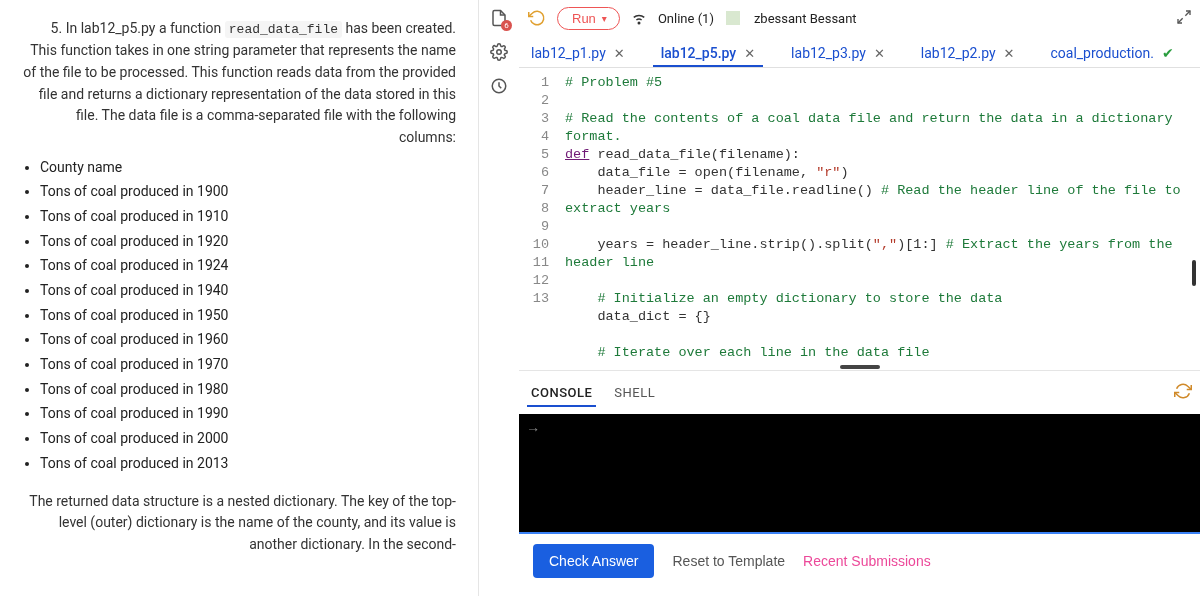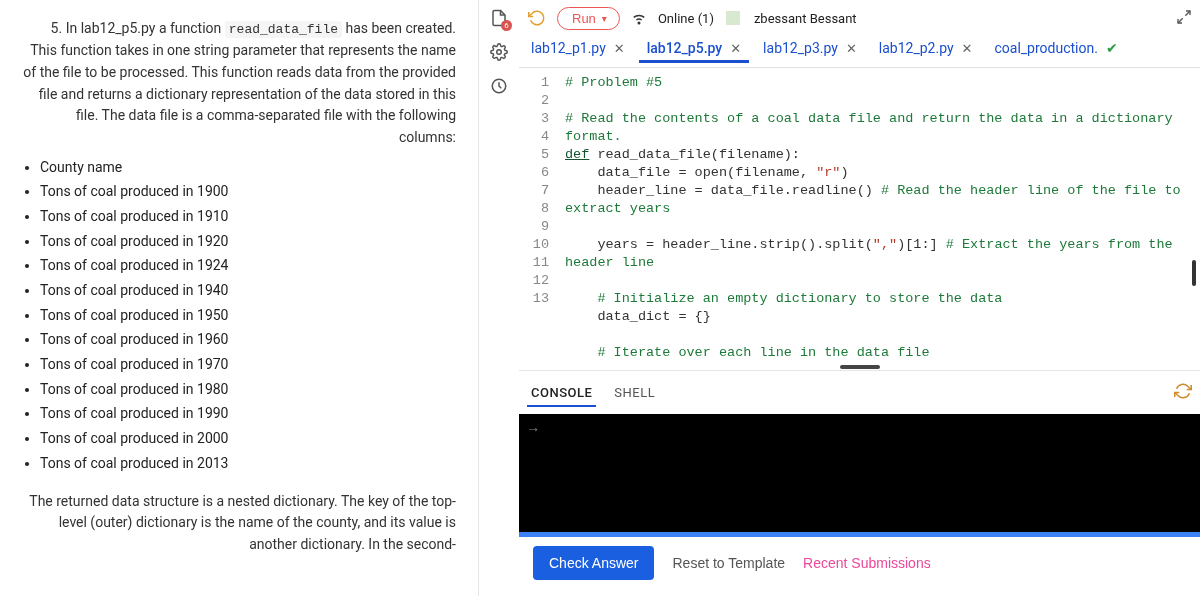--- a/index.html
+++ b/index.html
@@ -15,45 +15,45 @@
 .side-icon { width: 20px; height: 20px; display: flex; align-items: center; justify-content: center; color: #555; position: relative; }
 .badge { position: absolute; bottom: -3px; right: -3px; background: #d9534f; color: #fff; font-size: 8px; border-radius: 50%; width: 11px; height: 11px; display: flex; align-items: center; justify-content: center; }
 .main-area { margin-left: 40px; flex: 1; display: flex; flex-direction: column; }
 .top-bar { height: 36px; display: flex; align-items: center; gap: 10px; padding: 0 8px; }
 .run-btn { background: #fff; border: 1.5px solid #e55; color: #e55; border-radius: 14px; padding: 3px 12px 3px 14px; font-size: 13px; font-weight: 500; display: inline-flex; align-items: center; gap: 6px; cursor: pointer; }
 .run-btn .chev { font-size: 10px; }
 .wifi { color: #333; }
 .online-txt { font-size: 13px; color: #222; }
 .user-sq { width: 14px; height: 14px; background: #d9e8d0; display: inline-block; margin: 0 4px 0 2px; vertical-align: middle; }
 .expand-icon { margin-left: auto; color: #555; cursor: pointer; }
-.tabs-row { display: flex; align-items: flex-start; height: 32px; border-bottom: 1px solid #e0e0e0; padding-left: 4px; gap: 6px; overflow: hidden; }
+.tabs-row { display: flex; align-items: flex-end; height: 32px; border-bottom: 1px solid #e0e0e0; padding-left: 4px; gap: 20px; overflow: hidden; }
 .tab { display: inline-flex; align-items: center; gap: 8px; padding: 4px 8px 6px 8px; font-size: 14px; color: #1a4fcf; cursor: pointer; position: relative; white-space: nowrap; }
 .tab.active { font-weight: 500; }
 .tab.active::after { content: ""; position: absolute; left: 0; right: 0; bottom: -1px; height: 3px; background: #1a4fcf; }
 .tab .close-x { color: #666; font-size: 13px; font-weight: 400; }
 .tab .check { color: #2a9d3f; font-size: 14px; }
 .editor { flex: 1; display: flex; font-family: "Courier New", monospace; font-size: 13.5px; background: #fff; overflow: hidden; max-height: 296px; }
 .gutter { width: 40px; text-align: right; color: #888; padding: 6px 10px 0 0; user-select: none; line-height: 18px; }
 .gutter div { height: 18px; }
 .code-lines { flex: 1; padding: 6px 8px 0 6px; line-height: 18px; white-space: pre-wrap; word-break: break-word; }
 .code-lines .ln { min-height: 18px; }
 .c-comment { color: #1e7a3a; }
-.c-kw { color: #14532d; text-decoration: underline; }
+.c-kw { color: #701a75; text-decoration: underline; }
 .c-fn { color: #333; }
 .c-str { color: #b33a2a; }
 .drag-handle { height: 6px; display:flex; justify-content:center; align-items:center; }
 .drag-handle span { width:40px; height:4px; background:#444; border-radius:2px; }
 .console-tabs { display: flex; align-items: center; height: 44px; border-top: 1px solid #e5e5e5; padding: 0 8px; gap: 14px; font-size: 13px; }
 .ctab { padding: 6px 4px; color: #555; cursor: pointer; position: relative; letter-spacing: .5px; }
 .ctab.active { color: #222; font-weight: 500; }
 .ctab.active::after { content:""; position:absolute; left:0; right:0; bottom:-1px; height:2px; background:#1a4fcf; }
 .refresh-ico { margin-left: auto; color: #d08a2a; cursor: pointer; }
 .terminal { background: #000; color: #ccc; flex: 0 0 118px; font-family: "Courier New", monospace; padding: 6px 10px; font-size: 14px; }
 .terminal .prompt { color: #888; }
-.bottom-bar { height: 56px; display: flex; align-items: center; gap: 18px; padding: 0 14px; border-top: 5px solid #3b82f6; }
+.bottom-bar { height: 56px; display: flex; align-items: center; gap: 18px; padding: 0 14px; border-top: 2px solid #3b82f6; }
 .btn-primary { background: #1a5fe0; color: #fff; border: none; border-radius: 4px; padding: 9px 16px; font-size: 14px; cursor: pointer; }
 .btn-ghost { background: transparent; border: none; color: #555; font-size: 14px; cursor: pointer; text-align: right; }
 .btn-ghost.link { color: #ec4899; }
 .vline { position:absolute; right:4px; top:260px; width:4px; height:26px; background:#333; border-radius:2px; }
 </style>
 </head>
 <body>
 
 <div class="left-panel">
   <p class="problem-text">

